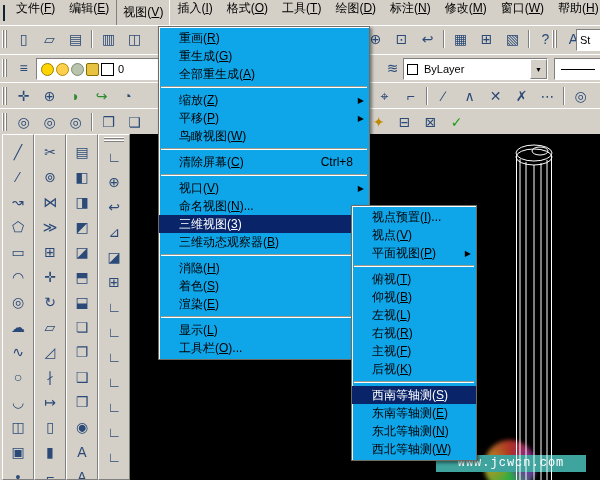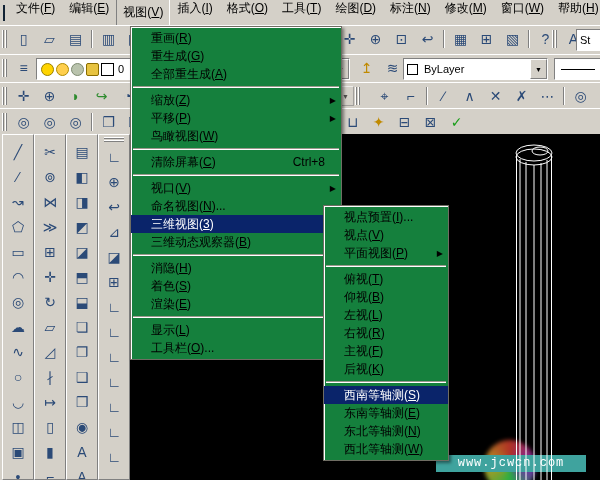--- a/index.html
+++ b/index.html
@@ -52,22 +52,22 @@
   #canvas{position:absolute;left:130px;top:134px;right:0;bottom:0;background:#000;}
   #cyl{position:absolute;left:0;top:0;z-index:3;}
   #watermark{position:absolute;right:14px;bottom:8px;width:150px;z-index:2;text-align:center;}
   #wm-blob{position:absolute;left:48px;top:-12px;width:52px;height:52px;border-radius:50%;opacity:.85;
            background:conic-gradient(#d03a2b,#8a2bd0,#2bd04e,#d0b22b,#d03a2b);filter:blur(2px);}
   #wm-title{position:relative;color:#fff;font-size:20px;font-weight:bold;letter-spacing:5px;
             text-shadow:1px 1px 0 #222,-1px -1px 0 #222;white-space:nowrap;}
   #wm-bar{position:relative;margin-top:3px;background:#3fa39e;color:#fff;height:17px;line-height:17px;
           font-family:"Liberation Mono","DejaVu Sans Mono",monospace;font-size:12px;letter-spacing:1px;}
   
-  .menu{position:absolute;background:#15803d;border:1px solid #6f6d63;
-        box-shadow:inset 1px 1px 0 #fff,2px 2px 3px rgba(0,0,0,.45);padding:2px 0;z-index:20;}
+  .menu{position:absolute;background:#0ea5e9;border:1px solid #6f6d63;
+        box-shadow:inset 1px 1px 0 #fff,2px 2px 3px rgba(0,0,0,.45);padding:2px 0;z-index:20;margin-left:28px;}
   #viewmenu{left:130px;top:26px;width:210px;}
   #subm{left:323px;top:205px;width:124px;z-index:21;}
   .m-item{position:relative;height:18px;display:flex;align-items:center;padding:0 16px 0 20px;
           white-space:nowrap;cursor:default;}
   .m-item u{text-decoration:underline;}
   .m-item .sc{margin-left:auto;padding-left:18px;}
   .m-item .arr{position:absolute;right:5px;font-size:8px;}
   .m-item.hl{background:#0a246a;color:#fff;}
   .m-sep{height:1px;background:#9b988c;border-bottom:1px solid #fff;margin:3px 2px;}
 </style>

